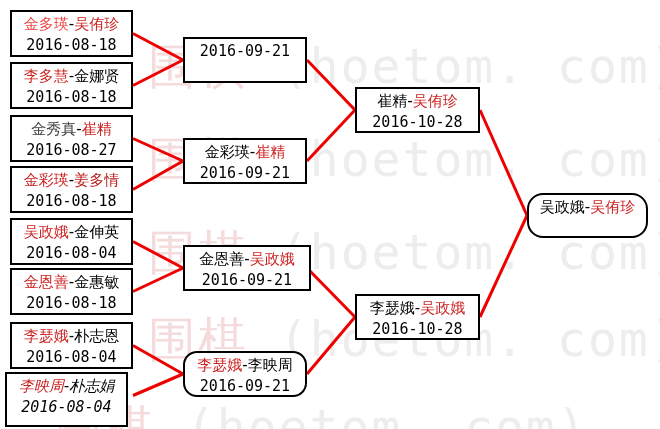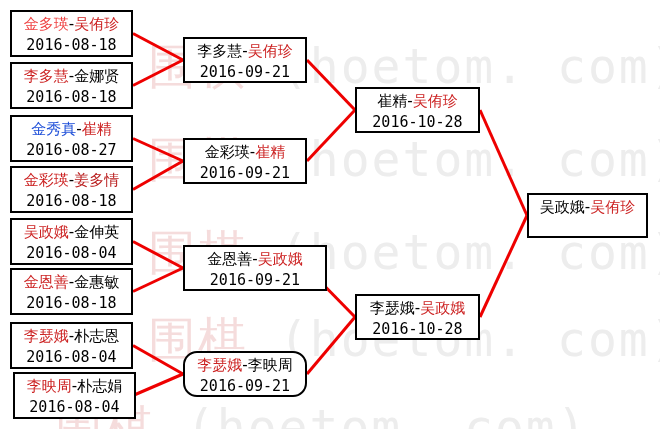--- a/index.html
+++ b/index.html
@@ -79,64 +79,63 @@
   <div id="boxes-layer">
       <div class="match-box" style="left: 10px; top: 10px; width: 123px; height: 47px;">
         <span class="match-names"><span style="color: #ef4444;">金多瑛</span><span style="color: rgb(0, 0, 0);">-</span><span style="color: rgb(204, 34, 34);">吴侑珍</span></span>
         <span class="match-date">2016-08-18</span>
       </div>
       <div class="match-box" style="left: 10px; top: 62px; width: 123px; height: 47px;">
         <span class="match-names"><span style="color: rgb(204, 34, 34);">李多慧</span><span style="color: rgb(0, 0, 0);">-</span><span style="color: rgb(0, 0, 0);">金娜贤</span></span>
         <span class="match-date">2016-08-18</span>
       </div>
       <div class="match-box" style="left: 10px; top: 115px; width: 123px; height: 47px;">
-        <span class="match-names"><span style="color: #1d4ed8;">金秀真</span><span style="color: rgb(0, 0, 0);">-</span><span style="color: rgb(204, 34, 34);">崔精</span></span>
+        <span class="match-names"><span style="color: #404040;">金秀真</span><span style="color: rgb(0, 0, 0);">-</span><span style="color: rgb(204, 34, 34);">崔精</span></span>
         <span class="match-date">2016-08-27</span>
       </div>
       <div class="match-box" style="left: 10px; top: 166px; width: 123px; height: 47px;">
         <span class="match-names"><span style="color: rgb(204, 34, 34);">金彩瑛</span><span style="color: rgb(0, 0, 0);">-</span><span style="color: #b91c1c;">姜多情</span></span>
         <span class="match-date">2016-08-18</span>
       </div>
       <div class="match-box" style="left: 10px; top: 218px; width: 123px; height: 47px;">
         <span class="match-names"><span style="color: rgb(204, 34, 34);">吴政娥</span><span style="color: rgb(0, 0, 0);">-</span><span style="color: rgb(0, 0, 0);">金伸英</span></span>
         <span class="match-date">2016-08-04</span>
       </div>
       <div class="match-box" style="left: 10px; top: 268px; width: 123px; height: 47px;">
         <span class="match-names"><span style="color: rgb(204, 34, 34);">金恩善</span><span style="color: rgb(0, 0, 0);">-</span><span style="color: rgb(0, 0, 0);">金惠敏</span></span>
         <span class="match-date">2016-08-18</span>
       </div>
       <div class="match-box" style="left: 10px; top: 322px; width: 123px; height: 47px;">
         <span class="match-names"><span style="color: rgb(204, 34, 34);">李瑟娥</span><span style="color: rgb(0, 0, 0);">-</span><span style="color: rgb(0, 0, 0); text-align: right;">朴志恩</span></span>
         <span class="match-date">2016-08-04</span>
       </div>
-      <div class="match-box" style="left: 13px; top: 372px; width: 123px; height: 47px;">
+      <div class="match-box" style="left: 5px; top: 372px; width: 123px; height: 55px; font-style: italic;">
         <span class="match-names"><span style="color: rgb(204, 34, 34);">李映周</span><span style="color: rgb(0, 0, 0);">-</span><span style="color: rgb(0, 0, 0);">朴志娟</span></span>
         <span class="match-date">2016-08-04</span>
       </div>
       <div class="match-box" style="left: 183px; top: 37px; width: 124px; height: 46px;">
-        <span class="match-names"><span style="color: rgb(0, 0, 0);">李多慧</span><span style="color: rgb(0, 0, 0);">-</span><span style="color: rgb(204, 34, 34);">吴侑珍</span></span>
         <span class="match-date">2016-09-21</span>
       </div>
       <div class="match-box" style="left: 183px; top: 138px; width: 124px; height: 46px;">
         <span class="match-names"><span style="color: rgb(0, 0, 0);">金彩瑛</span><span style="color: rgb(0, 0, 0);">-</span><span style="color: rgb(204, 34, 34);">崔精</span></span>
         <span class="match-date">2016-09-21</span>
       </div>
-      <div class="match-box" style="left: 183px; top: 245px; width: 144px; height: 46px;">
+      <div class="match-box" style="left: 183px; top: 245px; width: 128px; height: 46px;">
         <span class="match-names"><span style="color: rgb(0, 0, 0);">金恩善</span><span style="color: rgb(0, 0, 0);">-</span><span style="color: rgb(204, 34, 34);">吴政娥</span></span>
         <span class="match-date">2016-09-21</span>
       </div>
       <div class="match-box" style="left: 183px; top: 351px; width: 124px; height: 46px; border-radius: 14px;">
         <span class="match-names"><span style="color: rgb(204, 34, 34);">李瑟娥</span><span style="color: rgb(0, 0, 0);">-</span><span style="color: rgb(0, 0, 0);">李映周</span></span>
         <span class="match-date">2016-09-21</span>
       </div>
       <div class="match-box" style="left: 355px; top: 87px; width: 125px; height: 46px;">
         <span class="match-names"><span style="color: rgb(0, 0, 0);">崔精</span><span style="color: rgb(0, 0, 0);">-</span><span style="color: rgb(204, 34, 34);">吴侑珍</span></span>
         <span class="match-date">2016-10-28</span>
       </div>
       <div class="match-box" style="left: 355px; top: 294px; width: 125px; height: 46px;">
         <span class="match-names"><span style="color: rgb(0, 0, 0);">李瑟娥</span><span style="color: rgb(0, 0, 0);">-</span><span style="color: rgb(204, 34, 34);">吴政娥</span></span>
         <span class="match-date">2016-10-28</span>
       </div>
-      <div class="match-box" style="left: 527px; top: 193px; width: 121px; height: 45px;">
+      <div class="match-box" style="left: 527px; top: 193px; width: 121px; height: 45px; border-radius: 16px;">
         <span class="match-names"><span style="color: rgb(0, 0, 0);">吴政娥</span><span style="color: rgb(0, 0, 0);">-</span><span style="color: rgb(204, 34, 34);">吴侑珍</span></span>
       </div>
     </div>
 </div>
 
 </body></html>

